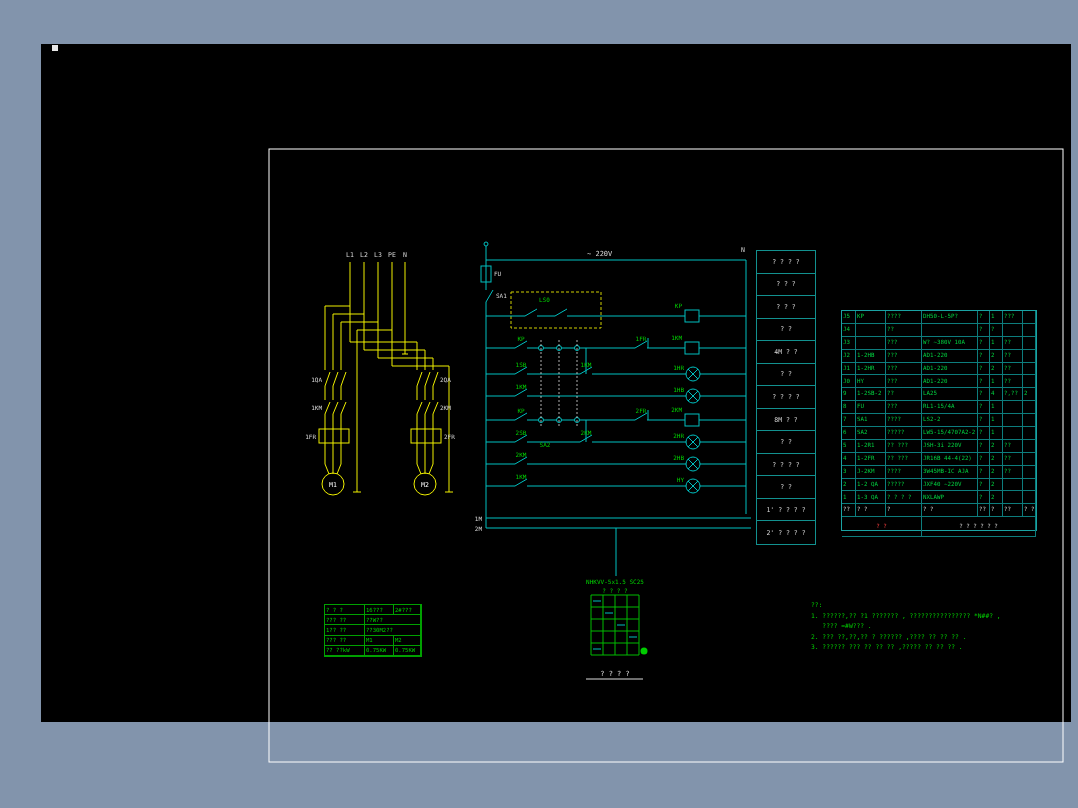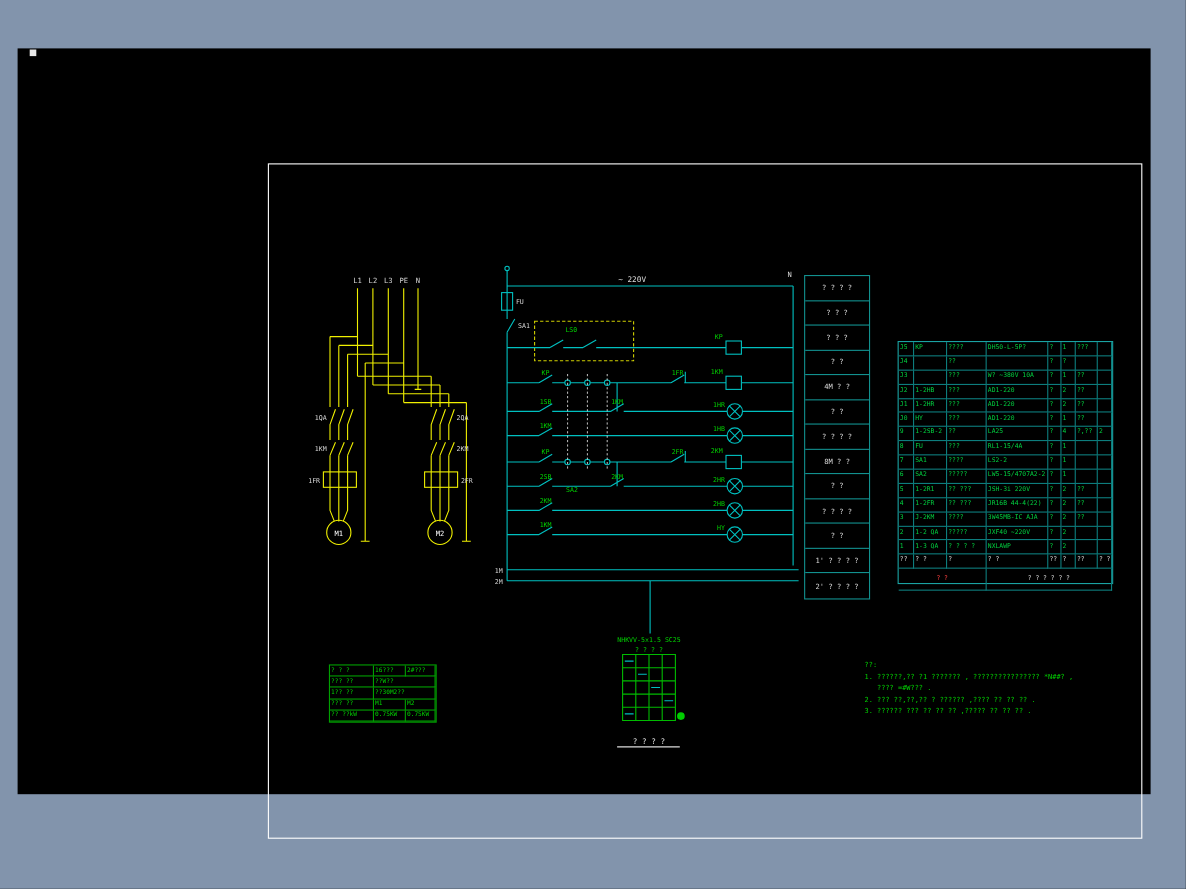--- a/index.html
+++ b/index.html
@@ -1,21 +1,21 @@
 <!DOCTYPE html>
 <html><head>
 <meta charset="utf-8">
 <style>
   html,body{margin:0;padding:0}
   body{
     position:relative;width:1078px;height:808px;overflow:hidden;
     background:#8294ac;
     font-family:"DejaVu Sans Mono","Liberation Mono",monospace;
   }
-  .canvas{position:absolute;left:16px;top:44px;width:1030px;height:678px;background:#000;}
+  .canvas{position:absolute;left:41px;top:44px;width:1030px;height:678px;background:#000;}
   .marker{position:absolute;left:11px;top:1px;width:6px;height:6px;background:#e8e8e8;}
   svg.schem{position:absolute;left:0;top:0;}
 
   
   .fn-table{position:absolute;left:715px;top:206px;width:60px;height:295px;
     border:1px solid #12918f;display:grid;grid-template-rows:repeat(13,1fr);box-sizing:border-box;}
   .fn-row{border-bottom:1px solid #12918f;color:#d8d8d8;font-size:6.5px;
     display:flex;align-items:center;justify-content:center;overflow:hidden;white-space:pre;}
   .fn-row:last-child{border-bottom:none;}
 

